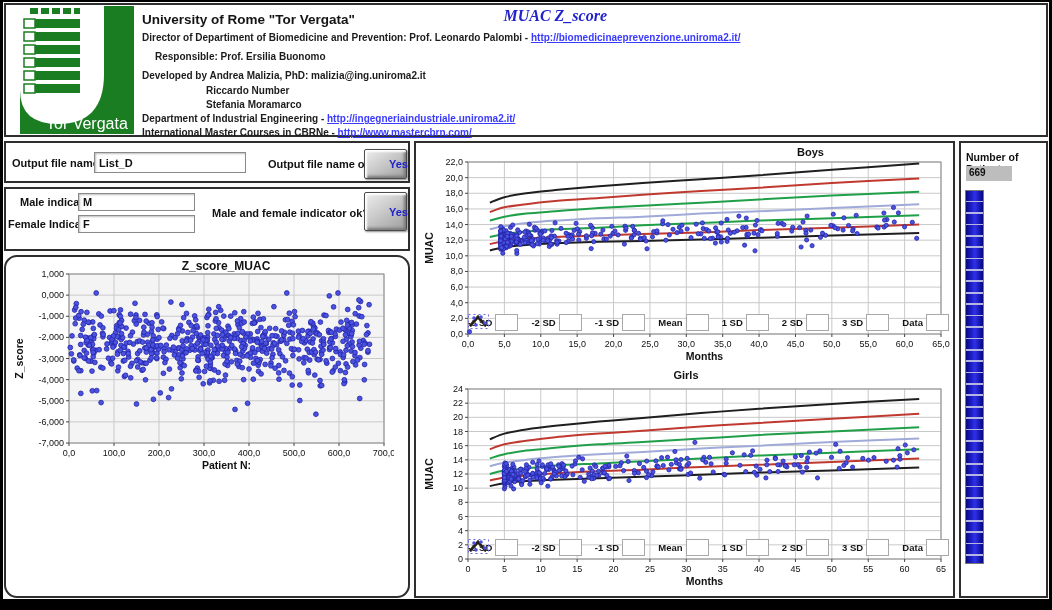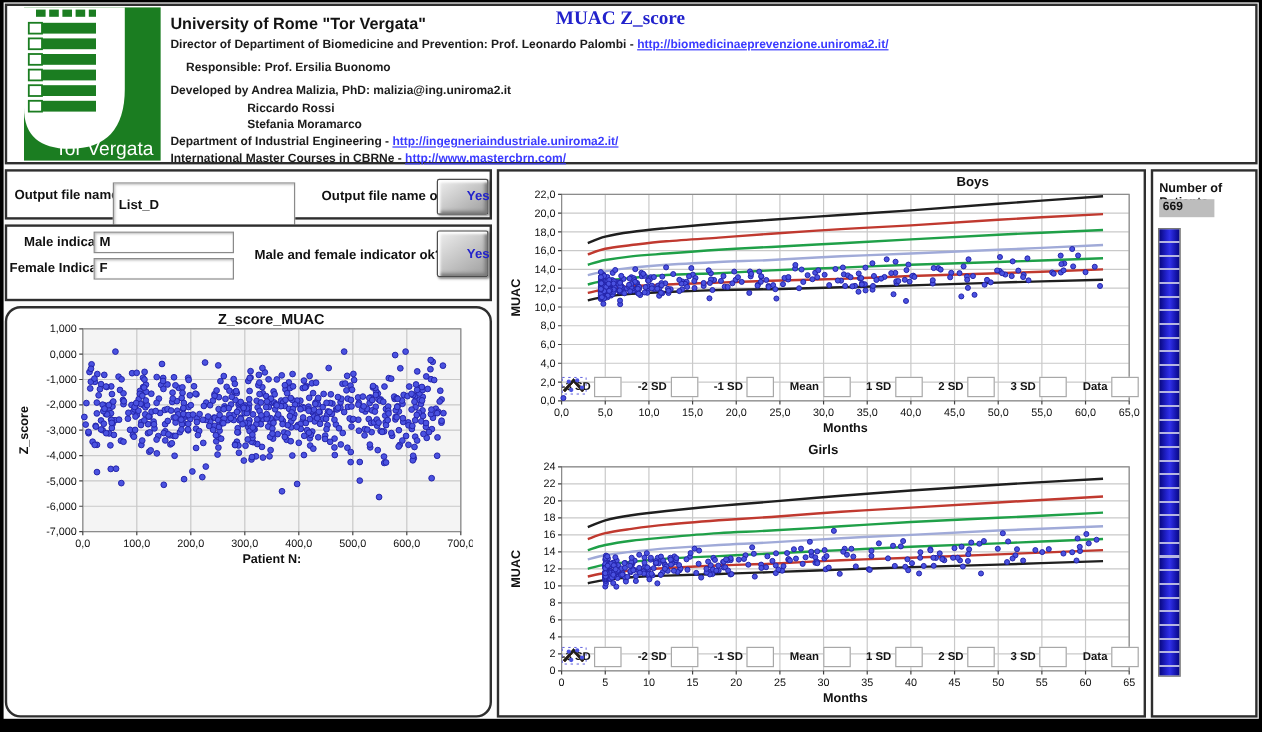--- a/index.html
+++ b/index.html
@@ -4,22 +4,22 @@
 <style>
   html,body{margin:0;padding:0;}
   body{width:1052px;height:610px;background:#000;position:relative;overflow:hidden;
        font-family:"Liberation Sans","DejaVu Sans",sans-serif;-webkit-font-smoothing:antialiased;}
   .inner-bg{position:absolute;left:3px;top:2px;width:1046px;height:597px;background:#fbfbfb;}
   .panel{position:absolute;background:#fff;border:2px solid #2e2e2e;box-sizing:border-box;}
   
   .header{left:4px;top:3px;width:1044px;height:134px;}
   .logo{position:absolute;left:2px;top:1px;width:126px;height:128px;}
   .uni-title{position:absolute;left:136px;top:7px;font-size:13.5px;font-weight:600;color:#141414;}
-  .app-title{position:absolute;left:421px;top:2px;width:180px;text-align:center;
-             font-family:"Liberation Serif","DejaVu Serif",serif;font-weight:700;
+  .app-title{position:absolute;left:421px;top:2px;width:180px;text-align:right;
+             font-family:"Liberation Serif","DejaVu Serif",serif;font-style:italic;font-weight:700;
              font-size:16px;color:#2222cc;}
   .hline{position:absolute;left:136px;font-size:10px;font-weight:600;color:#1c1c1c;white-space:nowrap;}
   .hline a{color:#3a3aff;font-weight:700;}
   .hline.ind{left:200px;}
   
   .p-output{left:4px;top:141px;width:406px;height:42px;}
   .p-ind{left:4px;top:187px;width:406px;height:64px;}
   .ctl-label{position:absolute;font-size:11px;font-weight:600;color:#111;white-space:nowrap;}
   .ctl-input{position:absolute;background:#fff;border:1px solid #8a8a8a;
              box-shadow:inset 1px 1px 2px rgba(0,0,0,.25);font-size:11px;font-weight:600;
@@ -89,30 +89,30 @@
       </g>
       <text id="logoText" x="38" y="123" fill="#ffffff" font-size="16" font-family="Liberation Sans, sans-serif">Tor Vergata</text>
     </svg>
   </div>
   <div class="uni-title">University of Rome "Tor Vergata"</div>
   <div class="app-title">MUAC Z_score</div>
   <div id="headerLines">
       <div class="hline" style="top: 27px;"><span>Director of Departiment of Biomedicine and Prevention: Prof. Leonardo Palombi - </span><a href="#">http://biomedicinaeprevenzione.uniroma2.it/</a></div>
       <div class="hline" style="top: 46px; padding-left: 13px;"><span>Responsible: Prof. Ersilia Buonomo</span></div>
       <div class="hline" style="top: 65px;"><span>Developed by Andrea Malizia, PhD: malizia@ing.uniroma2.it</span></div>
-      <div class="hline ind" style="top: 80px;"><span>Riccardo Rossi</span></div>
+      <div class="hline ind" style="top: 80px;"><span>Riccardo Number</span></div>
       <div class="hline ind" style="top: 94px;"><span>Stefania Moramarco</span></div>
       <div class="hline" style="top: 108px;"><span>Department of Industrial Engineering - </span><a href="#">http://ingegneriaindustriale.uniroma2.it/</a></div>
       <div class="hline" style="top: 122px;"><span>International Master Courses in CBRNe - </span><a href="#">http://www.mastercbrn.com/</a></div>
     </div>
 </div>
 
 <div class="panel p-output">
   <div class="ctl-label" style="left:6px;top:14px;">Output file name</div>
-  <input class="ctl-input" style="left: 88px; top: 9px; width: 152px; height: 37px;" type="text" value="List_D">
+  <input class="ctl-input" style="left: 88px; top: 9px; width: 152px; height: 21px;" type="text" value="List_D">
   <div class="ctl-label" style="left:262px;top:15px;width:94px;text-align:right;">Output file name ok?</div>
   <button class="yesbtn" style="left:358px;top:6px;width:43px;height:30px;">Yes</button>
 </div>
 
 <div class="panel p-ind">
   <div class="ctl-label" style="left:14px;top:7px;">Male indicator</div>
   <input class="ctl-input" style="left: 72px; top: 4px; width: 117px; height: 18px;" type="text" value="M">
   <div class="ctl-label" style="left:2px;top:29px;">Female Indicator</div>
   <input class="ctl-input" style="left: 72px; top: 26px; width: 117px; height: 18px;" type="text" value="F">
   <div class="ctl-label" style="left:206px;top:18px;width:150px;text-align:right;">Male and female indicator ok?</div>

